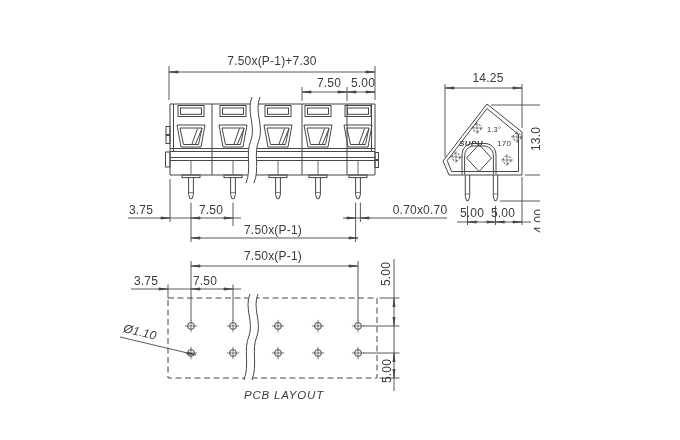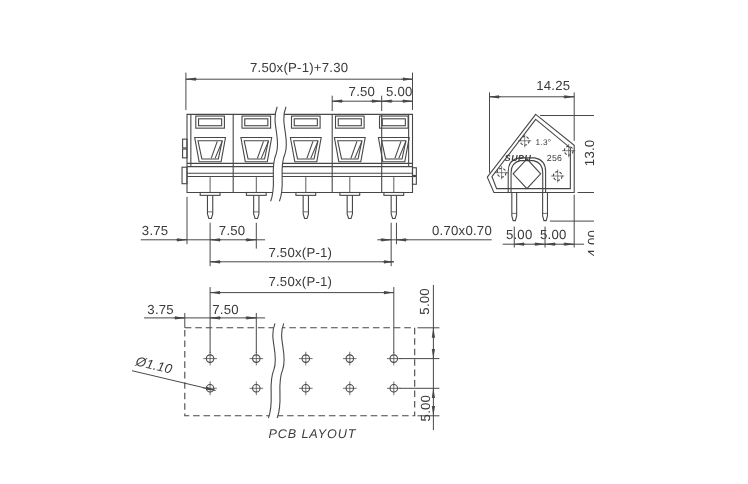--- a/index.html
+++ b/index.html
@@ -260,28 +260,28 @@
   </svg>
 
   <div class="lbl" style="left:272px;top:61px">7.50x(P-1)+7.30</div>
   <div class="lbl" style="left:329px;top:83px">7.50</div>
   <div class="lbl" style="left:363px;top:83px">5.00</div>
   <div class="lbl" style="left:141px;top:210px">3.75</div>
   <div class="lbl" style="left:211px;top:210px">7.50</div>
   <div class="lbl" style="left:420px;top:210px">0.70x0.70</div>
   <div class="lbl" style="left:273px;top:230px">7.50x(P-1)</div>
 
-  <div class="lbl" style="left:503px;top:78px">14.25</div>
+  <div class="lbl" style="left:488px;top:78px">14.25</div>
   <div class="lbl v" style="left:536px;top:139px">13.0</div>
   <div class="lbl v" style="left:539px;top:221px">4.00</div>
   <div class="lbl" style="left:472px;top:213px">5.00</div>
   <div class="lbl" style="left:503px;top:213px">5.00</div>
   <div class="lbl small" style="left:494px;top:130px">1.3°</div>
   <div class="lbl brand" style="left:485px;top:144px">
-    <span class="brand-name">SUPU</span><span>256</span>
+    <span class="brand-name">SUPU</span><span>170</span>
   </div>
 
   <div class="lbl" style="left:273px;top:256px">7.50x(P-1)</div>
   <div class="lbl" style="left:146px;top:281px">3.75</div>
   <div class="lbl" style="left:205px;top:281px">7.50</div>
   <div class="lbl v" style="left:386px;top:274px">5.00</div>
   <div class="lbl v" style="left:387px;top:371px">5.00</div>
   <div class="lbl tilt" style="left:140px;top:332px">Ø1.10</div>
   <div class="lbl caption" style="left:284px;top:396px">PCB LAYOUT</div>
 </div>

